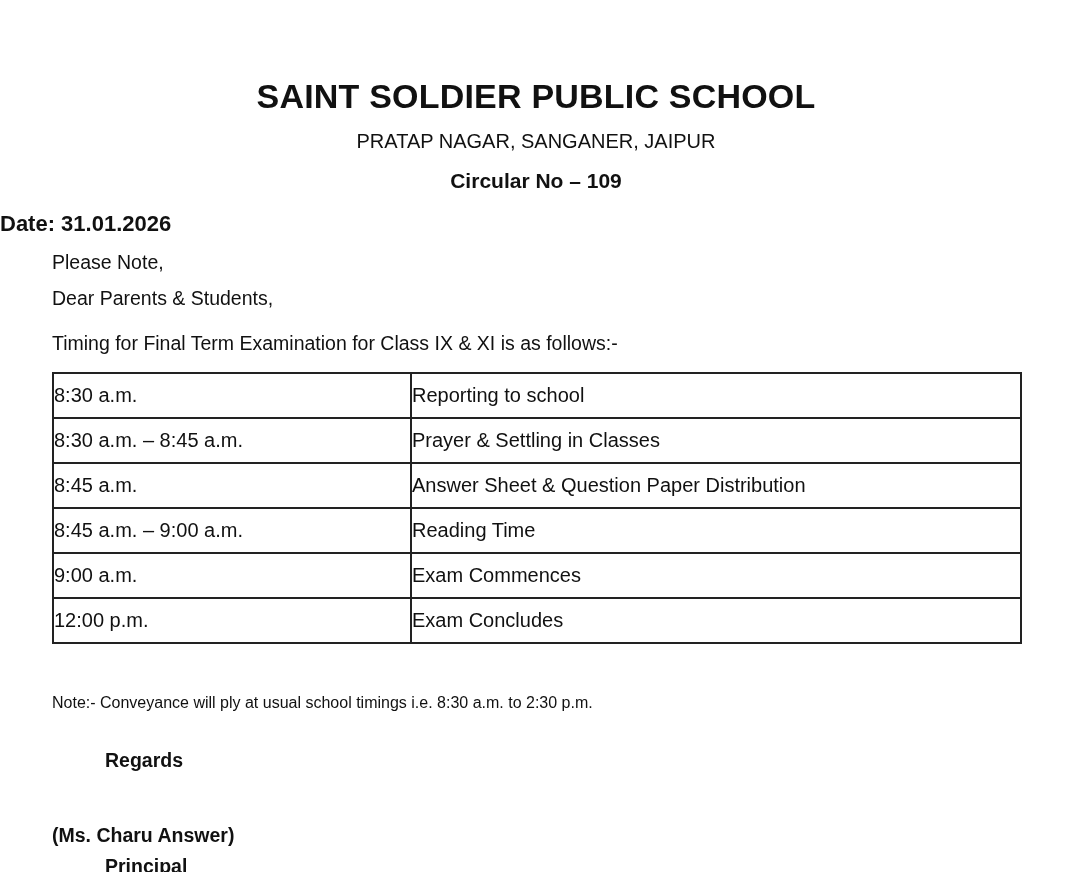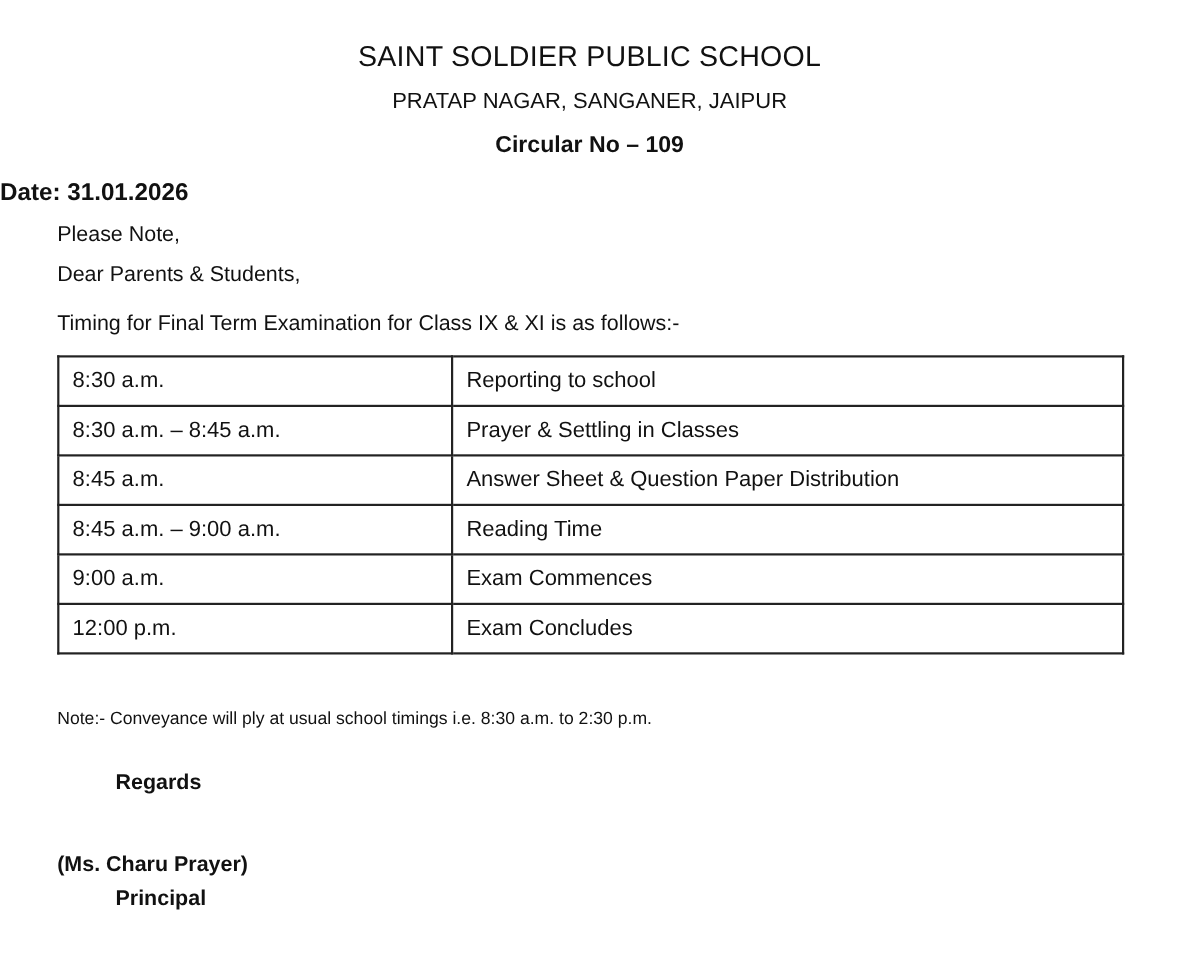--- a/index.html
+++ b/index.html
@@ -13,23 +13,24 @@
   }
   .page {
     width: 1072px;
     height: 872px;
     position: relative;
     background: #ffffff;
   }
   .header { text-align: center; }
   .school-name {
     padding-top: 36px;
-    font-size: 26px;
-    font-weight: normal;
+    font-size: 34px;
+    font-weight: bold;
     letter-spacing: 0.2px;
+    margin-top: 41px;
   }
   .address {
     margin-top: 14px;
     font-size: 20px;
     font-weight: normal;
   }
   .circular-no {
     margin-top: 16px;
     font-size: 21px;
     font-weight: bold;
@@ -53,21 +54,20 @@
     margin-left: 52px;
     margin-top: 17px;
     width: 968px;
     border-collapse: collapse;
     table-layout: fixed;
   }
   table.schedule td {
     border: 2px solid #222222;
     height: 45px;
     font-size: 20px;
-    padding-left: 12px;
     vertical-align: middle;
   }
   td.col-time { width: 358px; }
   td.col-activity { width: 610px; }
   .note-line {
     margin-top: 50px;
     margin-left: 52px;
     font-size: 16px;
   }
   .regards {
@@ -131,16 +131,16 @@
         <tr>
           <td class="col-time">12:00 p.m.</td>
           <td class="col-activity">Exam Concludes</td>
         </tr>
       </tbody>
   </table>
 
   <div class="note-line">Note:- Conveyance will ply at usual school timings i.e. 8:30 a.m. to 2:30 p.m.</div>
 
   <div class="regards">Regards</div>
-  <div class="signatory">(Ms. Charu Prayer)</div>
+  <div class="signatory">(Ms. Charu Answer)</div>
   <div class="designation">Principal</div>
 
 </div>
 
 </body></html>

